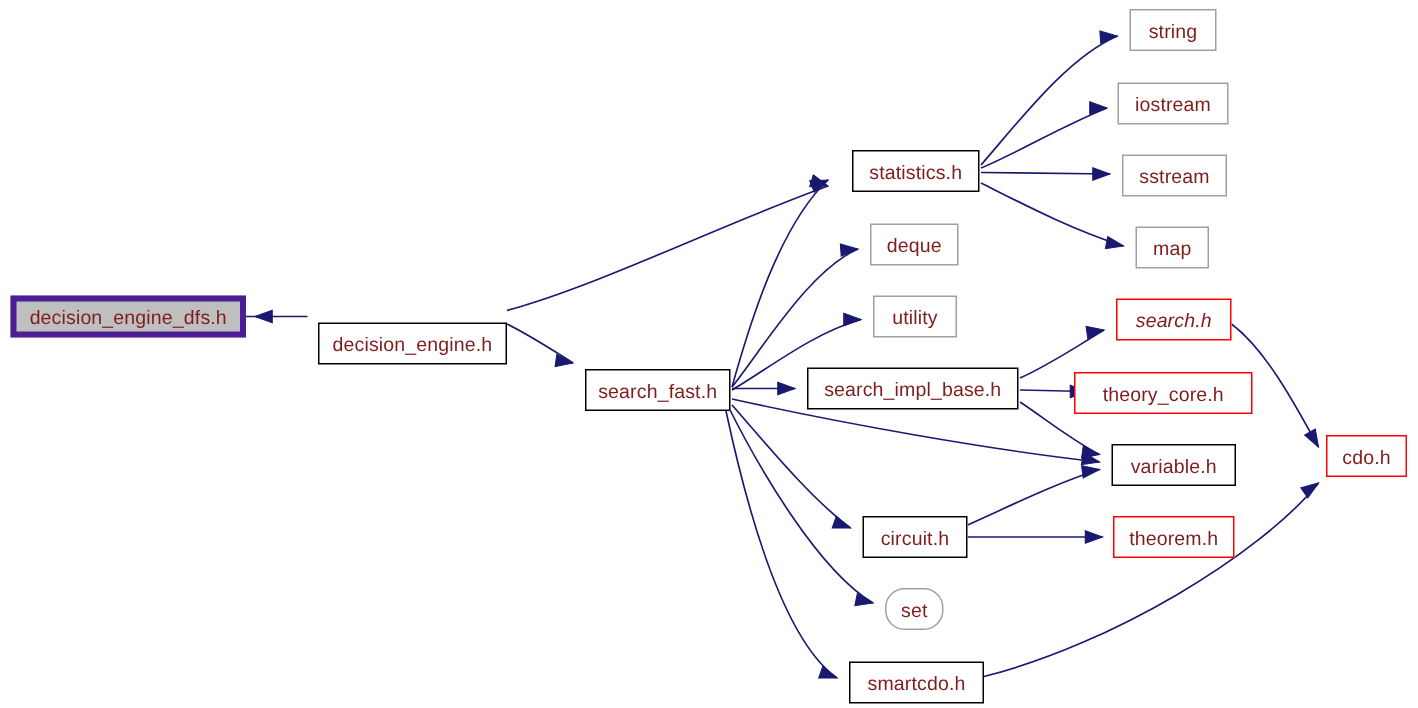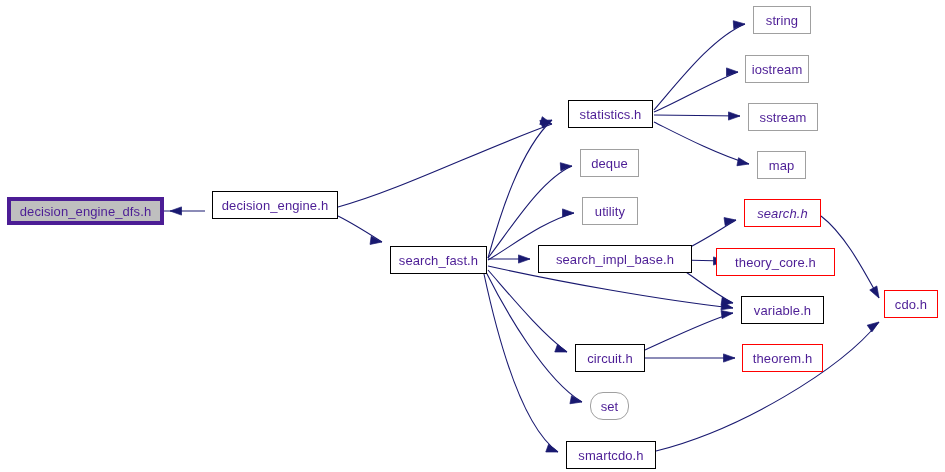--- a/index.html
+++ b/index.html
@@ -42,21 +42,21 @@
     position: absolute;
     box-sizing: border-box;
     display: flex;
     align-items: center;
     justify-content: center;
     white-space: nowrap;
     background: #ffffff;
     border: 1px solid #000000;
     font-size: 13px;
     line-height: 1;
-    color: #4c1d95;
+    color: #7f1d1d;
     letter-spacing: 0.1px;
   }
   .node-box.kind-current {
     background: #bfbfbf;
     border: 4px solid #4c1d95;
   }
   .node-box.kind-local {
     background: #ffffff;
     border: 1px solid #000000;
   }
@@ -119,51 +119,51 @@
       <polygon points="733,313 722.1427503945229,318.5839171738455 721.0590078897765,310.4558483882479" class="edge-head"></polygon>
       <path d="M821,216 C846,235 866,275 879,298" class="edge-path"></path>
       <polygon points="879,298 869.734605326186,290.0493735128317 876.8541990916067,285.9810342183057" class="edge-head"></polygon>
       <path d="M656,451 C740,430 840,370 879,322" class="edge-path"></path>
       <polygon points="879,322 871.8785507093008,331.916902742288 867.2110288828923,325.17492677080907" class="edge-head"></polygon>
     </svg>
   <div id="nodes-layer">
       <div class="node-box kind-current" style="left: 7px; top: 197px; width: 157px; height: 28px;">
         <span class="node-label">decision_engine_dfs.h</span>
       </div>
-      <div class="node-box kind-local" style="left: 212px; top: 191px; width: 126px; height: 28px;">
+      <div class="node-box kind-local" style="left: 212px; top: 215px; width: 126px; height: 28px;">
         <span class="node-label">decision_engine.h</span>
       </div>
       <div class="node-box kind-local" style="left: 390px; top: 246px; width: 97px; height: 28px;">
         <span class="node-label">search_fast.h</span>
       </div>
       <div class="node-box kind-local" style="left: 568px; top: 100px; width: 85px; height: 28px;">
         <span class="node-label">statistics.h</span>
       </div>
       <div class="node-box kind-system" style="left: 580px; top: 149px; width: 59px; height: 28px;">
         <span class="node-label">deque</span>
       </div>
       <div class="node-box kind-system" style="left: 582px; top: 197px; width: 56px; height: 28px;">
         <span class="node-label">utility</span>
       </div>
-      <div class="node-box kind-local" style="left: 538px; top: 245px; width: 154px; height: 28px;">
+      <div class="node-box kind-local" style="left: 538px; top: 245px; width: 141px; height: 28px;">
         <span class="node-label">search_impl_base.h</span>
       </div>
       <div class="node-box kind-local" style="left: 575px; top: 344px; width: 70px; height: 28px;">
         <span class="node-label">circuit.h</span>
       </div>
       <div class="node-box kind-system" style="left: 590px; top: 392px; width: 39px; height: 28px; border-radius: 13px;">
         <span class="node-label">set</span>
       </div>
       <div class="node-box kind-local" style="left: 566px; top: 441px; width: 90px; height: 28px;">
         <span class="node-label">smartcdo.h</span>
       </div>
       <div class="node-box kind-system" style="left: 753px; top: 6px; width: 58px; height: 28px;">
         <span class="node-label">string</span>
       </div>
-      <div class="node-box kind-system" style="left: 745px; top: 55px; width: 64px; height: 28px;">
+      <div class="node-box kind-system" style="left: 745px; top: 55px; width: 74px; height: 28px;">
         <span class="node-label">iostream</span>
       </div>
       <div class="node-box kind-system" style="left: 748px; top: 103px; width: 70px; height: 28px;">
         <span class="node-label">sstream</span>
       </div>
       <div class="node-box kind-system" style="left: 757px; top: 151px; width: 49px; height: 28px;">
         <span class="node-label">map</span>
       </div>
       <div class="node-box kind-missing" style="left: 744px; top: 199px; width: 77px; height: 28px; font-style: italic;">
         <span class="node-label">search.h</span>

